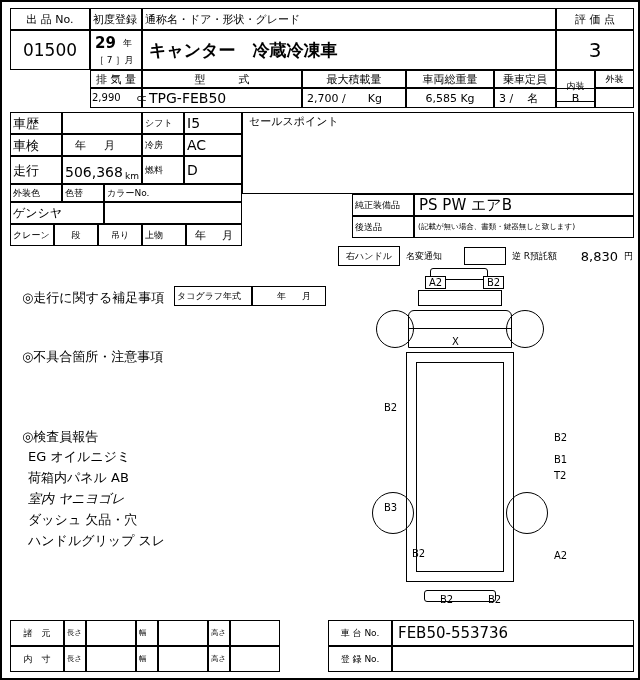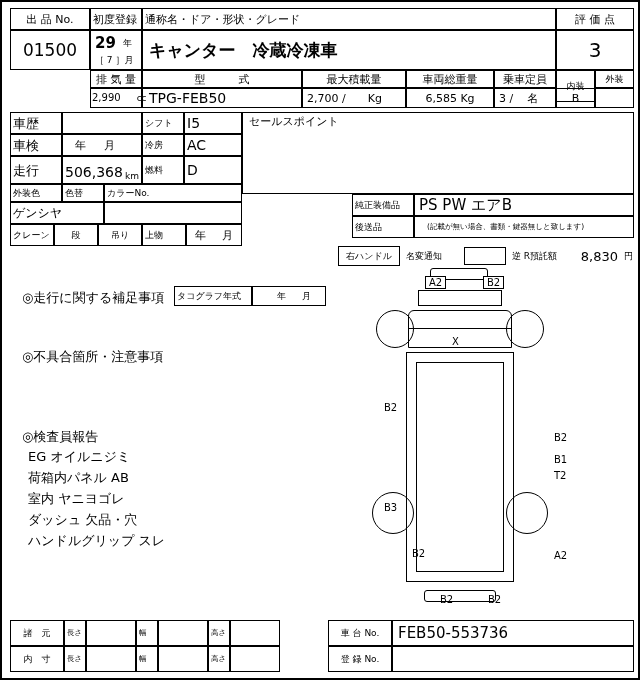--- a/index.html
+++ b/index.html
@@ -140,21 +140,21 @@
 
   <div class="abs bx" style="left:240px;top:110px;width:392px;height:82px;">
     <div class="abs lbl" style="left:4px;top:3px;font-size:11px;">セールスポイント</div>
     <div class="abs lbl" style="left:4px;top:24px;font-size:12px;"></div>
   </div>
 
   <div class="abs bx lbl sm" style="left:350px;top:192px;width:62px;height:22px;">純正装備品</div>
   <div class="abs bx lbl" style="left:412px;top:192px;width:220px;height:22px;font-size:15px;padding-left:4px;">PS PW エアB</div>
 
   <div class="abs bx lbl sm" style="left:350px;top:214px;width:62px;height:22px;">後送品</div>
-  <div class="abs bx lbl xsm" style="left:412px;top:214px;width:220px;height:22px;padding-left:12px;">(記載が無い場合、書類・鍵器無しと致します)</div>
+  <div class="abs bx lbl xsm" style="left:412px;top:214px;width:220px;height:22px;padding-left:3px;">(記載が無い場合、書類・鍵器無しと致します)</div>
 
   <div class="abs bx lbl sm ctr" style="left:336px;top:244px;width:62px;height:20px;text-align:right;">右ハンドル</div>
   <div class="abs lbl sm" style="left:402px;top:244px;width:60px;height:20px;">名変通知</div>
   <div class="abs bx" style="left:462px;top:245px;width:42px;height:18px;"></div>
   <div class="abs lbl sm" style="left:508px;top:244px;width:74px;height:20px;">逆 R預託額</div>
   <div class="abs lbl" style="left:560px;top:244px;width:56px;height:20px;font-size:13px;justify-content:flex-end;">8,830</div>
   <div class="abs lbl sm" style="left:620px;top:244px;width:14px;height:20px;">円</div>
 
   <div class="abs lbl" style="left:18px;top:286px;width:180px;height:18px;font-size:13px;">◎走行に関する補足事項</div>
   <div class="abs bx lbl sm" style="left:172px;top:284px;width:78px;height:20px;">タコグラフ年式</div>
@@ -162,21 +162,21 @@
     <span style="margin-left:22px;">年</span>
     <span style="margin-left:16px;">月</span>
   </div>
 
   <div class="abs lbl" style="left:18px;top:344px;width:220px;height:20px;font-size:13px;">◎不具合箇所・注意事項</div>
 
   <div class="abs lbl" style="left:18px;top:424px;width:200px;height:20px;font-size:13px;">◎検査員報告</div>
   <div class="abs" style="left:26px;top:444px;width:280px;">
     <div style="font-size:13px;line-height:21px;">EG オイルニジミ</div>
     <div style="font-size:13px;line-height:21px;">荷箱内パネル AB</div>
-    <div style="font-size:13px;line-height:21px;">室内 ヤニヨゴレ</div>
+    <div style="font-size:13px;line-height:21px;font-style:italic;">室内 ヤニヨゴレ</div>
     <div style="font-size:13px;line-height:21px;">ダッシュ 欠品・穴</div>
     <div style="font-size:13px;line-height:21px;">ハンドルグリップ スレ</div>
   </div>
 
   <div id="diagram">
 
     <div class="dbox" style="left:98px;top:4px;width:58px;height:12px;border-radius:3px;"></div>
 
     <div class="dbox" style="left:86px;top:26px;width:84px;height:16px;"></div>
 

